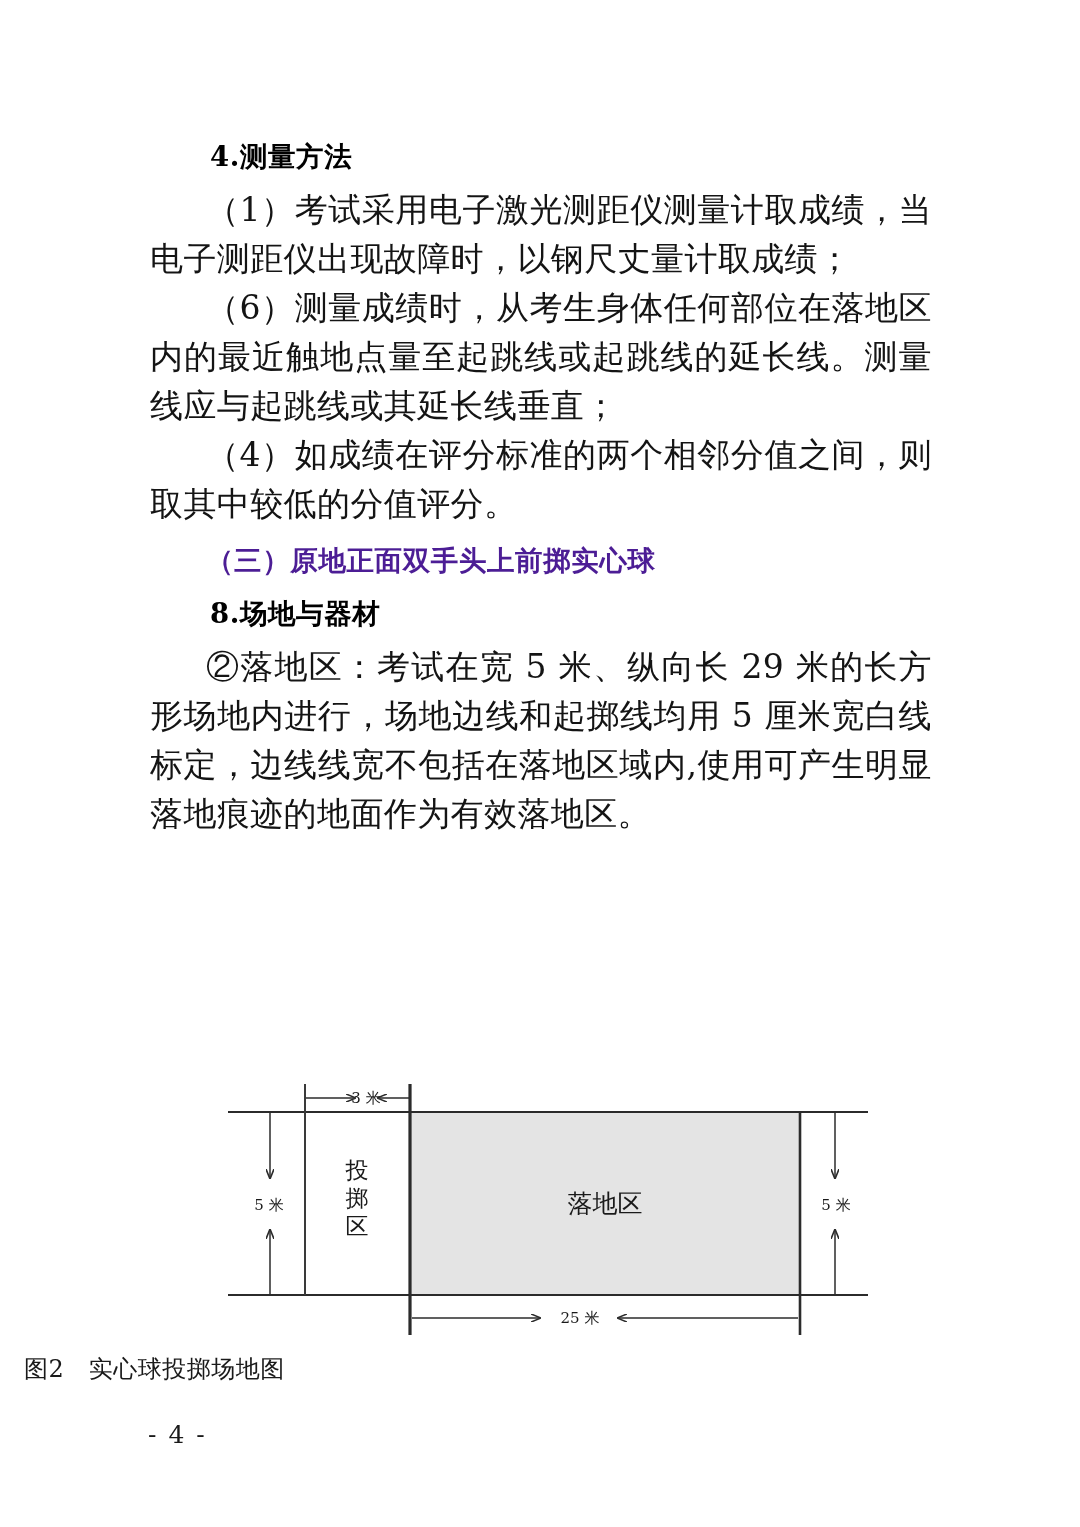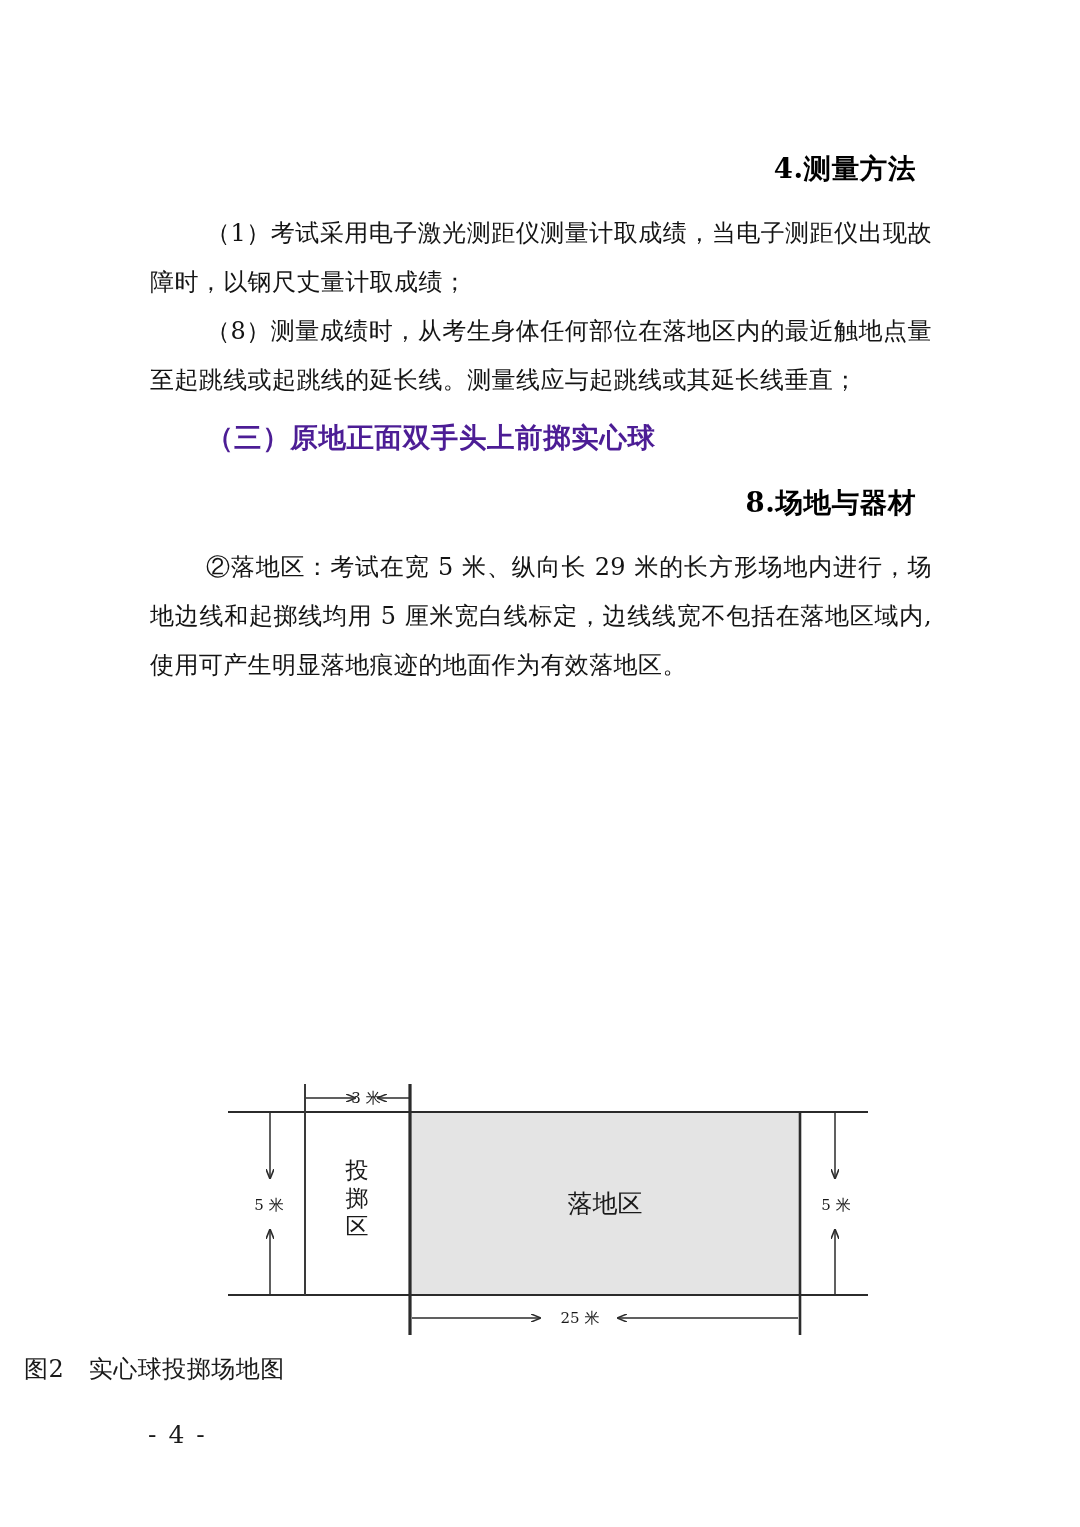--- a/index.html
+++ b/index.html
@@ -25,44 +25,43 @@
 
   
   .content {
     position: absolute;
     left: 150px;
     top: 128px;
     width: 782px;
   }
 
   .para {
-    font-size: 24px;
+    font-size: 33px;
     line-height: 49px;
     letter-spacing: 0.4px;
     text-align: justify;
     text-justify: inter-ideograph;
     margin: 0;
     color: #141414;
     font-family: "DejaVu Serif", "Liberation Serif", serif;
   }
 
   .indent2 {
     text-indent: 56px;
   }
 
   .heading {
     font-size: 27.5px;
     line-height: 49px;
     font-weight: bold;
-    margin: 16px;
+    margin: 4px;
     text-indent: 56px;
     letter-spacing: 0.6px;
     color: #000000;
     font-family: "DejaVu Serif", "Liberation Serif", serif;
-    text-align: right;
   }
 
   .heading-sec {
     font-size: 27.5px;
     line-height: 49px;
     font-weight: bold;
     margin: 0;
     text-indent: 56px;
     letter-spacing: 0.6px;
     color: #4c1d95;
@@ -113,22 +112,23 @@
 
 <div class="page">
 
   <div class="content">
 
     <p class="heading">4.测量方法</p>
 
     <p class="para indent2">（1）考试采用电子激光测距仪测量计取成绩，当电子测距仪出现故障时，以钢尺丈量计取成绩；</p>
 
 
-    <p class="para indent2">（8）测量成绩时，从考生身体任何部位在落地区内的最近触地点量至起跳线或起跳线的延长线。测量线应与起跳线或其延长线垂直；</p>
+    <p class="para indent2">（6）测量成绩时，从考生身体任何部位在落地区内的最近触地点量至起跳线或起跳线的延长线。测量线应与起跳线或其延长线垂直；</p>
 
+    <p class="para indent2">（4）如成绩在评分标准的两个相邻分值之间，则取其中较低的分值评分。</p>
 
     <p class="heading-sec gap-top-1">（三）原地正面双手头上前掷实心球</p>
 
     <p class="heading">8.场地与器材</p>
 
 
 
     <p class="para indent2">②落地区：考试在宽 5 米、纵向长 29 米的长方形场地内进行，场地边线和起掷线均用 5 厘米宽白线标定，边线线宽不包括在落地区域内,使用可产生明显落地痕迹的地面作为有效落地区。</p>
 
   </div>

